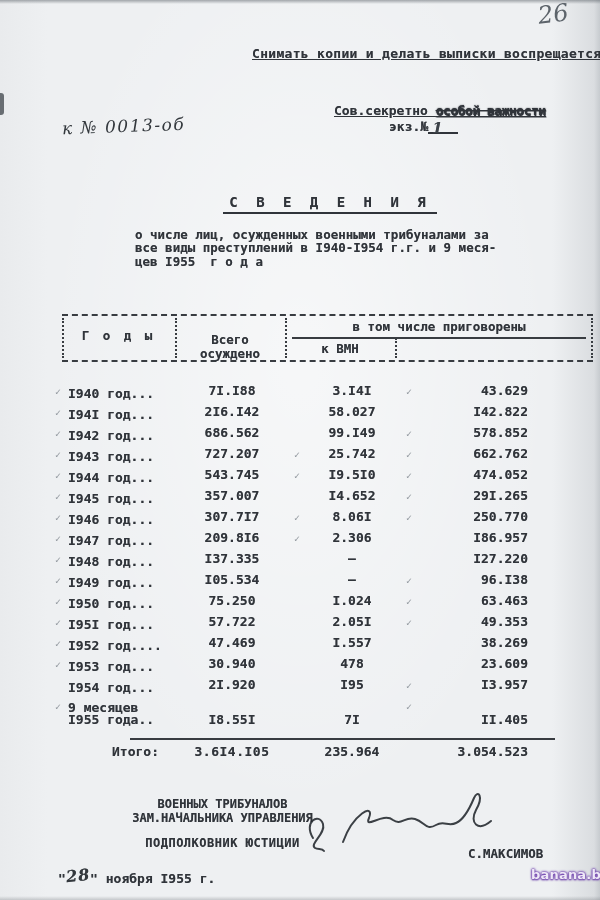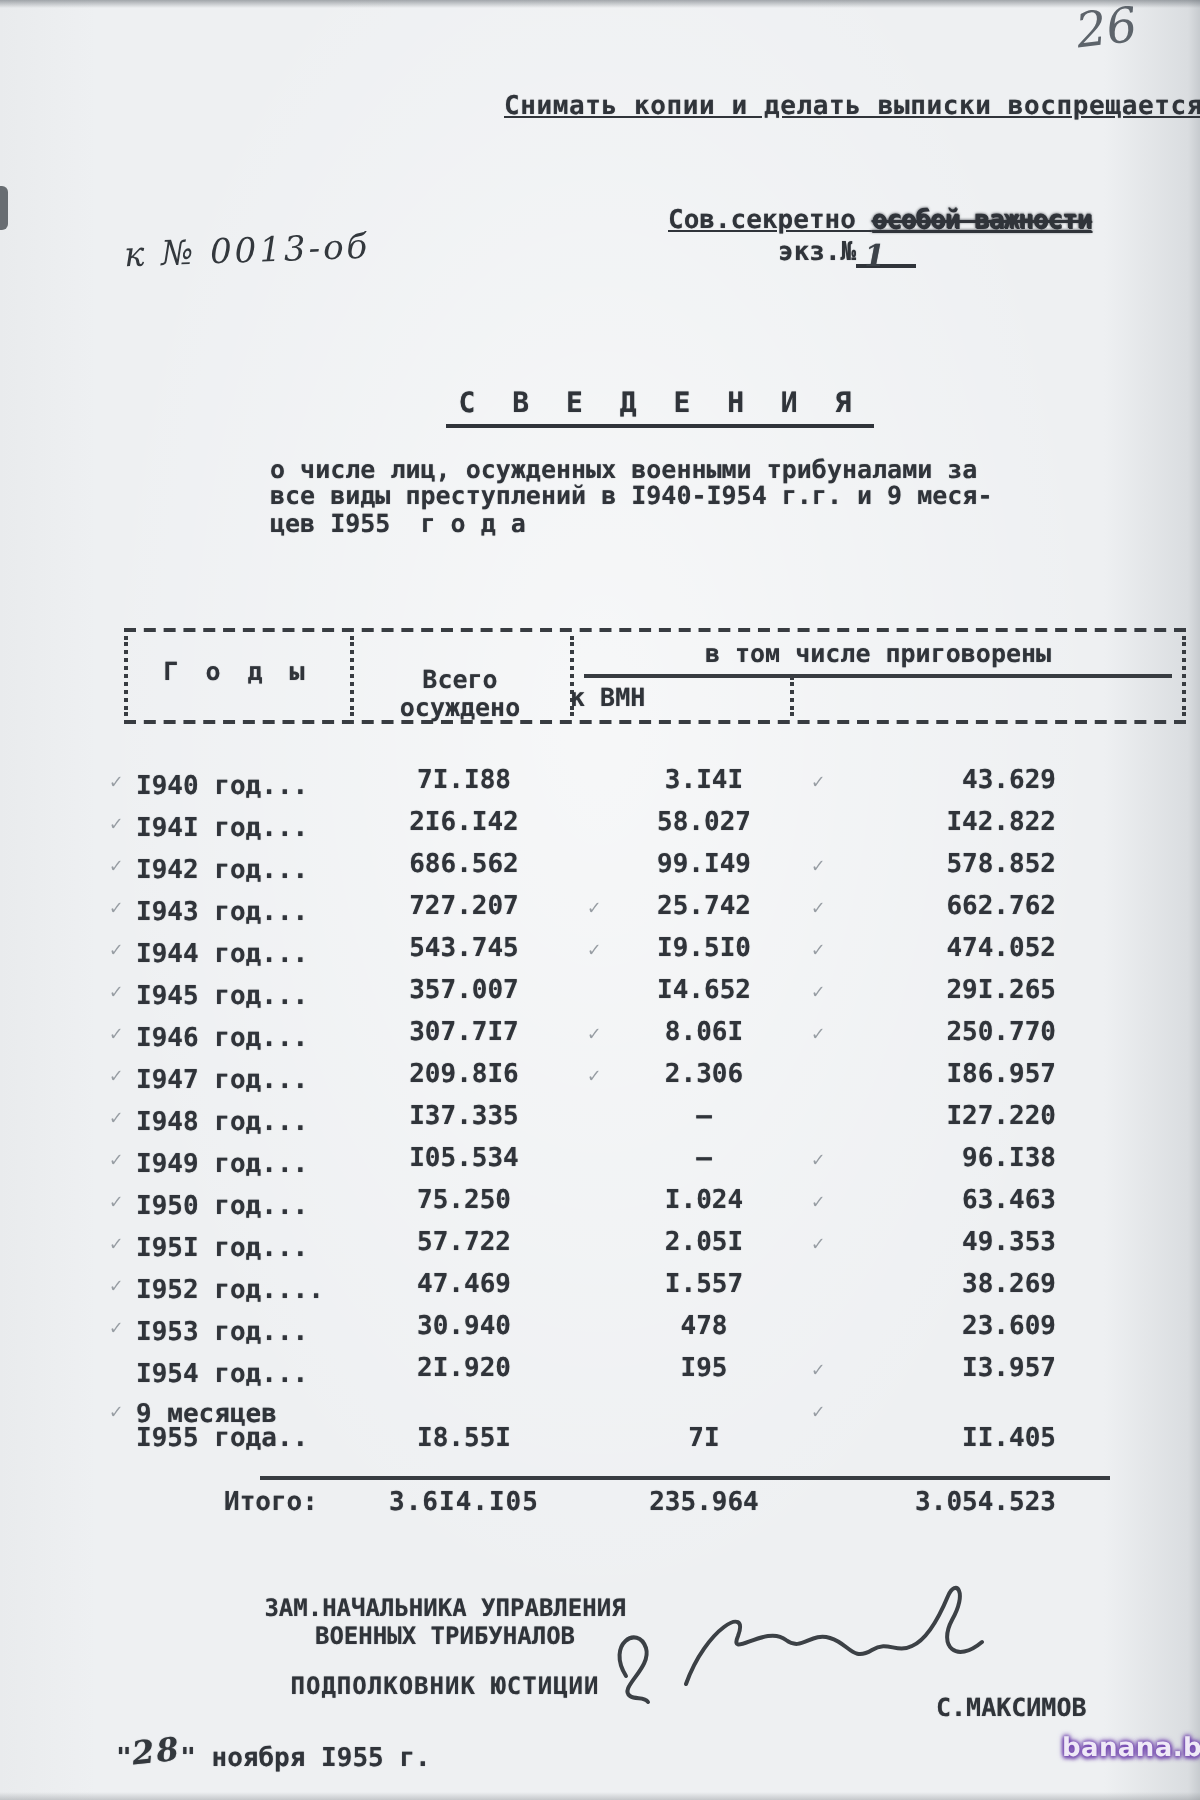--- a/index.html
+++ b/index.html
@@ -33,21 +33,21 @@
   .title span{border-bottom:2px solid #30343a;padding:0 6px 2px 6px;}
   .subtitle{left:135px;top:228px;font-size:12.5px;line-height:13.4px;white-space:pre;}
 
   
   .thead{left:62px;top:314px;width:531px;height:44px;border-top:2.5px dashed #383c41;border-bottom:2.5px dashed #383c41;}
   .vline{position:absolute;top:2px;height:40px;width:0;border-left:2px dotted #383c41;}
   .thead .t-years{position:absolute;left:0;top:12px;width:113px;text-align:center;font-size:12.5px;letter-spacing:3px;}
   .thead .t-total{position:absolute;left:113px;top:5px;width:110px;text-align:center;font-size:12.5px;line-height:14px;margin-top:12px;}
   .thead .t-group{position:absolute;left:223px;top:3px;width:308px;text-align:center;font-size:12.5px;}
   .thead .g-underline{position:absolute;left:230px;top:21px;width:294px;border-top:2px solid #383c41;}
-  .thead .t-vmn{position:absolute;left:223px;top:25px;width:110px;font-size:12.5px;}
+  .thead .t-vmn{position:absolute;left:223px;top:25px;width:110px;text-align:center;font-size:12.5px;}
   .thead .t-lib{position:absolute;left:333px;top:25px;width:198px;text-align:center;font-size:12.5px;}
 
   
   .rows{left:56px;top:383px;width:540px;}
   .row{position:relative;height:21px;font-size:13px;}
   .row-tall{height:34px;}
   .c-year{position:absolute;left:12px;top:0;white-space:pre-line;line-height:12px;padding-top:4px;}
   .row:not(.row-tall) .c-year{padding-top:0;line-height:21px;}
   .c-total{position:absolute;left:120px;width:112px;text-align:center;}
   .c-vmn{position:absolute;left:250px;width:92px;text-align:center;}
@@ -257,22 +257,22 @@
 
 <div class="abs totals-rule"></div>
 <div class="abs tw totals">
   <span class="t-label">Итого:</span>
   <span class="c-total">3.6I4.I05</span>
   <span class="c-vmn">235.964</span>
   <span class="c-lib">3.054.523</span>
 </div>
 
 <div class="abs tw sig">
+  <div>ВОЕННЫХ ТРИБУНАЛОВ</div>
   <div>ЗАМ.НАЧАЛЬНИКА УПРАВЛЕНИЯ</div>
-  <div>ВОЕННЫХ ТРИБУНАЛОВ</div>
   <div class="l3">ПОДПОЛКОВНИК ЮСТИЦИИ</div>
 </div>
 <svg class="abs scribble" width="210" height="75" viewBox="0 0 210 75">
   <g fill="none" stroke="#23282e" stroke-width="2" stroke-linecap="round" opacity="0.88">
     <path d="M18,48 C8,32 24,22 28,34 C31,44 14,54 20,58 C23,60 27,58 29,61"></path>
     <path d="M48,52 C58,24 80,12 74,28 C69,40 88,22 98,30 C106,36 110,26 120,29 C130,32 131,41 141,35 C149,30 153,37 161,33 C168,30 174,20 179,8 C183,-1 189,6 181,20 C174,33 183,42 196,31"></path>
   </g>
 </svg>
 <div class="abs tw sig-name">С.МАКСИМОВ</div>
 

